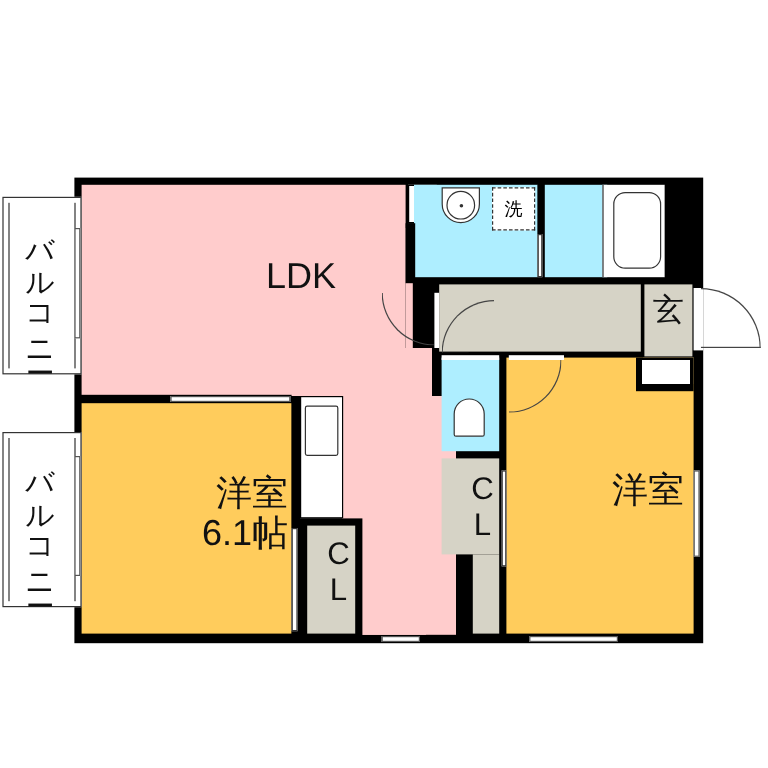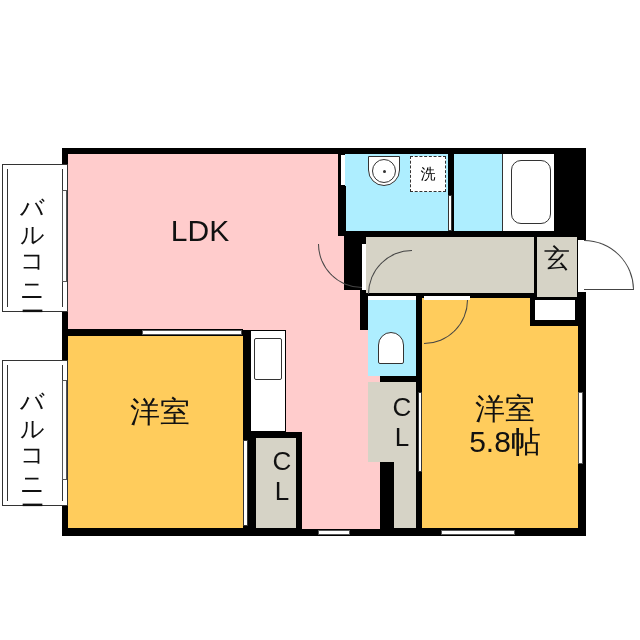--- a/index.html
+++ b/index.html
@@ -1,20 +1,20 @@
 <!DOCTYPE html>
 <html><head>
 <meta charset="utf-8">
 <style>
   html,body{margin:0;padding:0;background:#ffffff;}
   body{width:640px;height:640px;position:relative;overflow:hidden;font-family:"Liberation Sans","DejaVu Sans",sans-serif;}
   .abs{position:absolute;box-sizing:border-box;}
   .wall{background:#000;}
   .label{position:absolute;text-align:center;color:#111;line-height:1.1;}
-  .room-label{font-size:30px;}
+  .room-label{font-size:30px;text-align:right;}
   .vert{writing-mode:vertical-rl;font-size:24px;letter-spacing:2px;}
   .arc{border:1px solid #444;}
 </style>
 </head>
 <body>
 
 <div class="abs wall" style="left:62px;top:148px;width:524px;height:388px;"></div>
 
 <div class="abs" style="left:68px;top:154px;width:270px;height:175px;background:#ffcccc;"></div>
 <div class="abs" style="left:338px;top:190px;width:6px;height:100px;background:#ffcccc;"></div>
@@ -64,29 +64,29 @@
 <div class="abs" style="left:422px;top:298px;width:156px;height:230px;background:#ffcc5c;"></div>
 <div class="abs wall" style="left:530px;top:298px;width:48px;height:28px;"></div>
 <div class="abs" style="left:535px;top:300px;width:40px;height:20px;background:#fff;"></div>
 <div class="abs" style="left:424px;top:296px;width:46px;height:4px;background:#fff;"></div>
 <div class="abs arc" style="left:424px;top:300px;width:44px;height:44px;border-radius:0 0 44px 0;border-top:none;border-left:none;"></div>
 <div class="abs" style="left:418px;top:392px;width:4px;height:80px;background:#fff;border:1px solid #333;"></div>
 <div class="abs" style="left:578px;top:392px;width:5px;height:72px;background:#fff;border:1px solid #555;"></div>
 <div class="abs" style="left:441px;top:530px;width:74px;height:5px;background:#fff;border:1px solid #555;"></div>
 <div class="label room-label" style="left:440px;top:392px;width:130px;">
   <div>洋室</div>
-  <div>5.8帖</div>
 </div>
 
 <div class="abs" style="left:68px;top:336px;width:175px;height:192px;background:#ffcc5c;"></div>
 <div class="abs" style="left:142px;top:330px;width:100px;height:5px;background:#fff;border:1px solid #555;"></div>
 <div class="abs wall" style="left:243px;top:330px;width:7px;height:200px;"></div>
 <div class="abs" style="left:243px;top:440px;width:5px;height:86px;background:#fff;border:1px solid #333;"></div>
 <div class="label room-label" style="left:80px;top:395px;width:160px;">
   <div>洋室</div>
+  <div>6.1帖</div>
 </div>
 
 <div class="abs" style="left:250px;top:330px;width:36px;height:102px;background:#fff;border:1px solid #000;"></div>
 <div class="abs" style="left:254px;top:338px;width:28px;height:42px;background:#fff;border:1px solid #333;border-radius:2px;"></div>
 
 <div class="abs wall" style="left:250px;top:432px;width:52px;height:98px;"></div>
 <div class="abs" style="left:256px;top:438px;width:40px;height:90px;background:#d6d3c6;"></div>
 <div class="label room-label" style="left:256px;top:446px;width:40px;font-size:26px;writing-mode:vertical-rl;text-orientation:upright;">CL</div>
 
 <div class="abs" style="left:318px;top:530px;width:32px;height:5px;background:#fff;border:1px solid #555;"></div>

